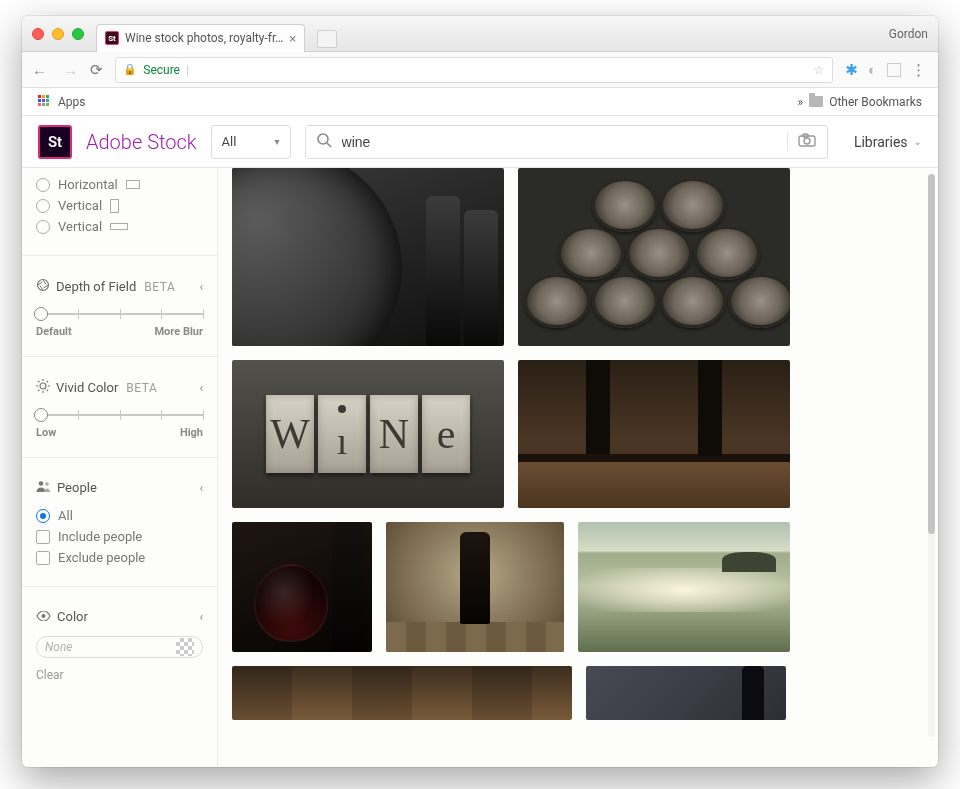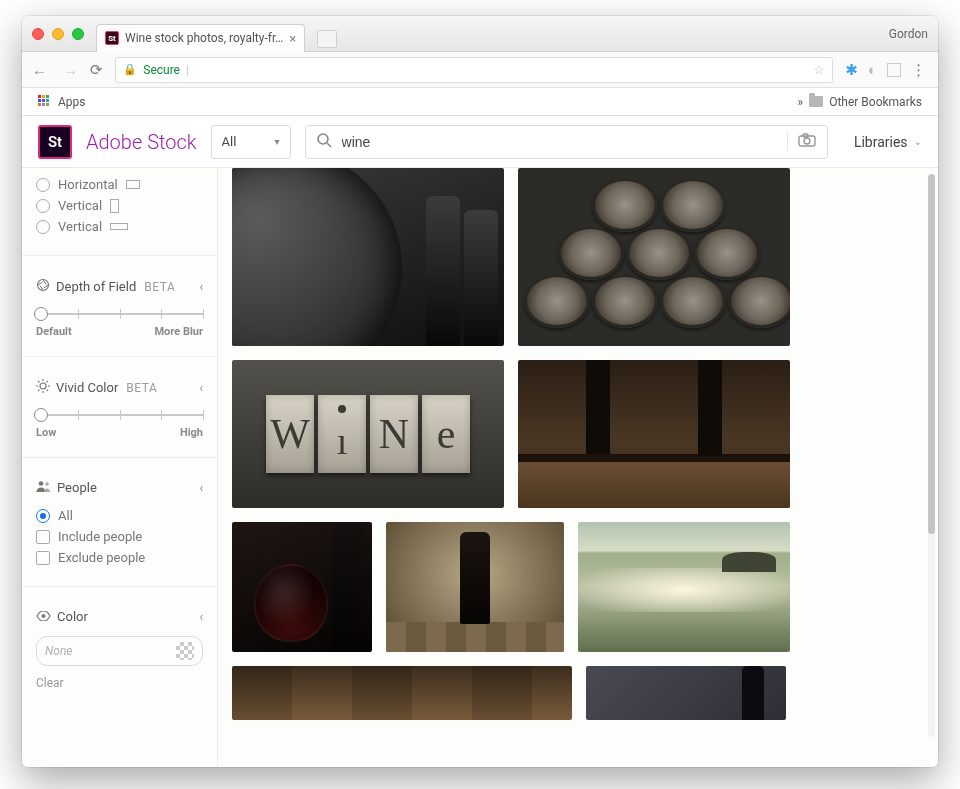--- a/index.html
+++ b/index.html
@@ -145,21 +145,21 @@
   .shape.pan{width:18px;height:7px;}
   .sep{border-top:1px solid #ececec;margin:18px -14px;}
   .sec-head{display:flex;align-items:center;gap:6px;font-size:13px;color:#555;padding:2px 0 10px;margin-top:20px;}
   .sec-head .chevc{margin-left:auto;color:#888;font-size:12px;}
   .beta{font-size:12px;color:#9c9c9c;letter-spacing:0.5px;margin-left:2px;text-align:center;}
   .slider{position:relative;height:14px;margin:2px 0 4px;}
   .slider .track{position:absolute;top:6px;left:0;right:0;height:2px;background:#c8c8c8;}
   .slider .tick{position:absolute;top:2px;width:1px;height:10px;background:#c8c8c8;}
   .slider .thumb{position:absolute;top:0;left:-2px;width:14px;height:14px;border-radius:50%;background:#fff;border:1.5px solid #888;}
   .slider-labels{display:flex;justify-content:space-between;font-size:11px;color:#8a8a8a;margin-top:2px;font-weight:bold;}
-  .color-field{display:flex;align-items:center;border:1px solid #dcdcdc;border-radius:11px;height:30px;padding:0 8px;margin-top:2px;}
+  .color-field{display:flex;align-items:center;border:1px solid #dcdcdc;border-radius:11px;height:22px;padding:0 8px;margin-top:2px;}
   .color-field span{color:#b3b3b3;font-style:italic;font-size:12px;}
   .checker{width:18px;height:18px;margin-left:auto;
     background:
       linear-gradient(45deg,#ccc 25%,transparent 25%,transparent 75%,#ccc 75%),
       linear-gradient(45deg,#ccc 25%,#fff 25%,#fff 75%,#ccc 75%);
     background-size:8px 8px; background-position:0 0,4px 4px;border-radius:2px;}
   .clear{font-size:12px;color:#9a9a9a;margin-top:10px;cursor:pointer;}
   .cb{width:14px;height:14px;border:1.5px solid #aaa;border-radius:2px;display:inline-block;}
 
   .gallery{flex:1;background:#fdfdfc;padding:0 14px 8px 14px;overflow:hidden;}

